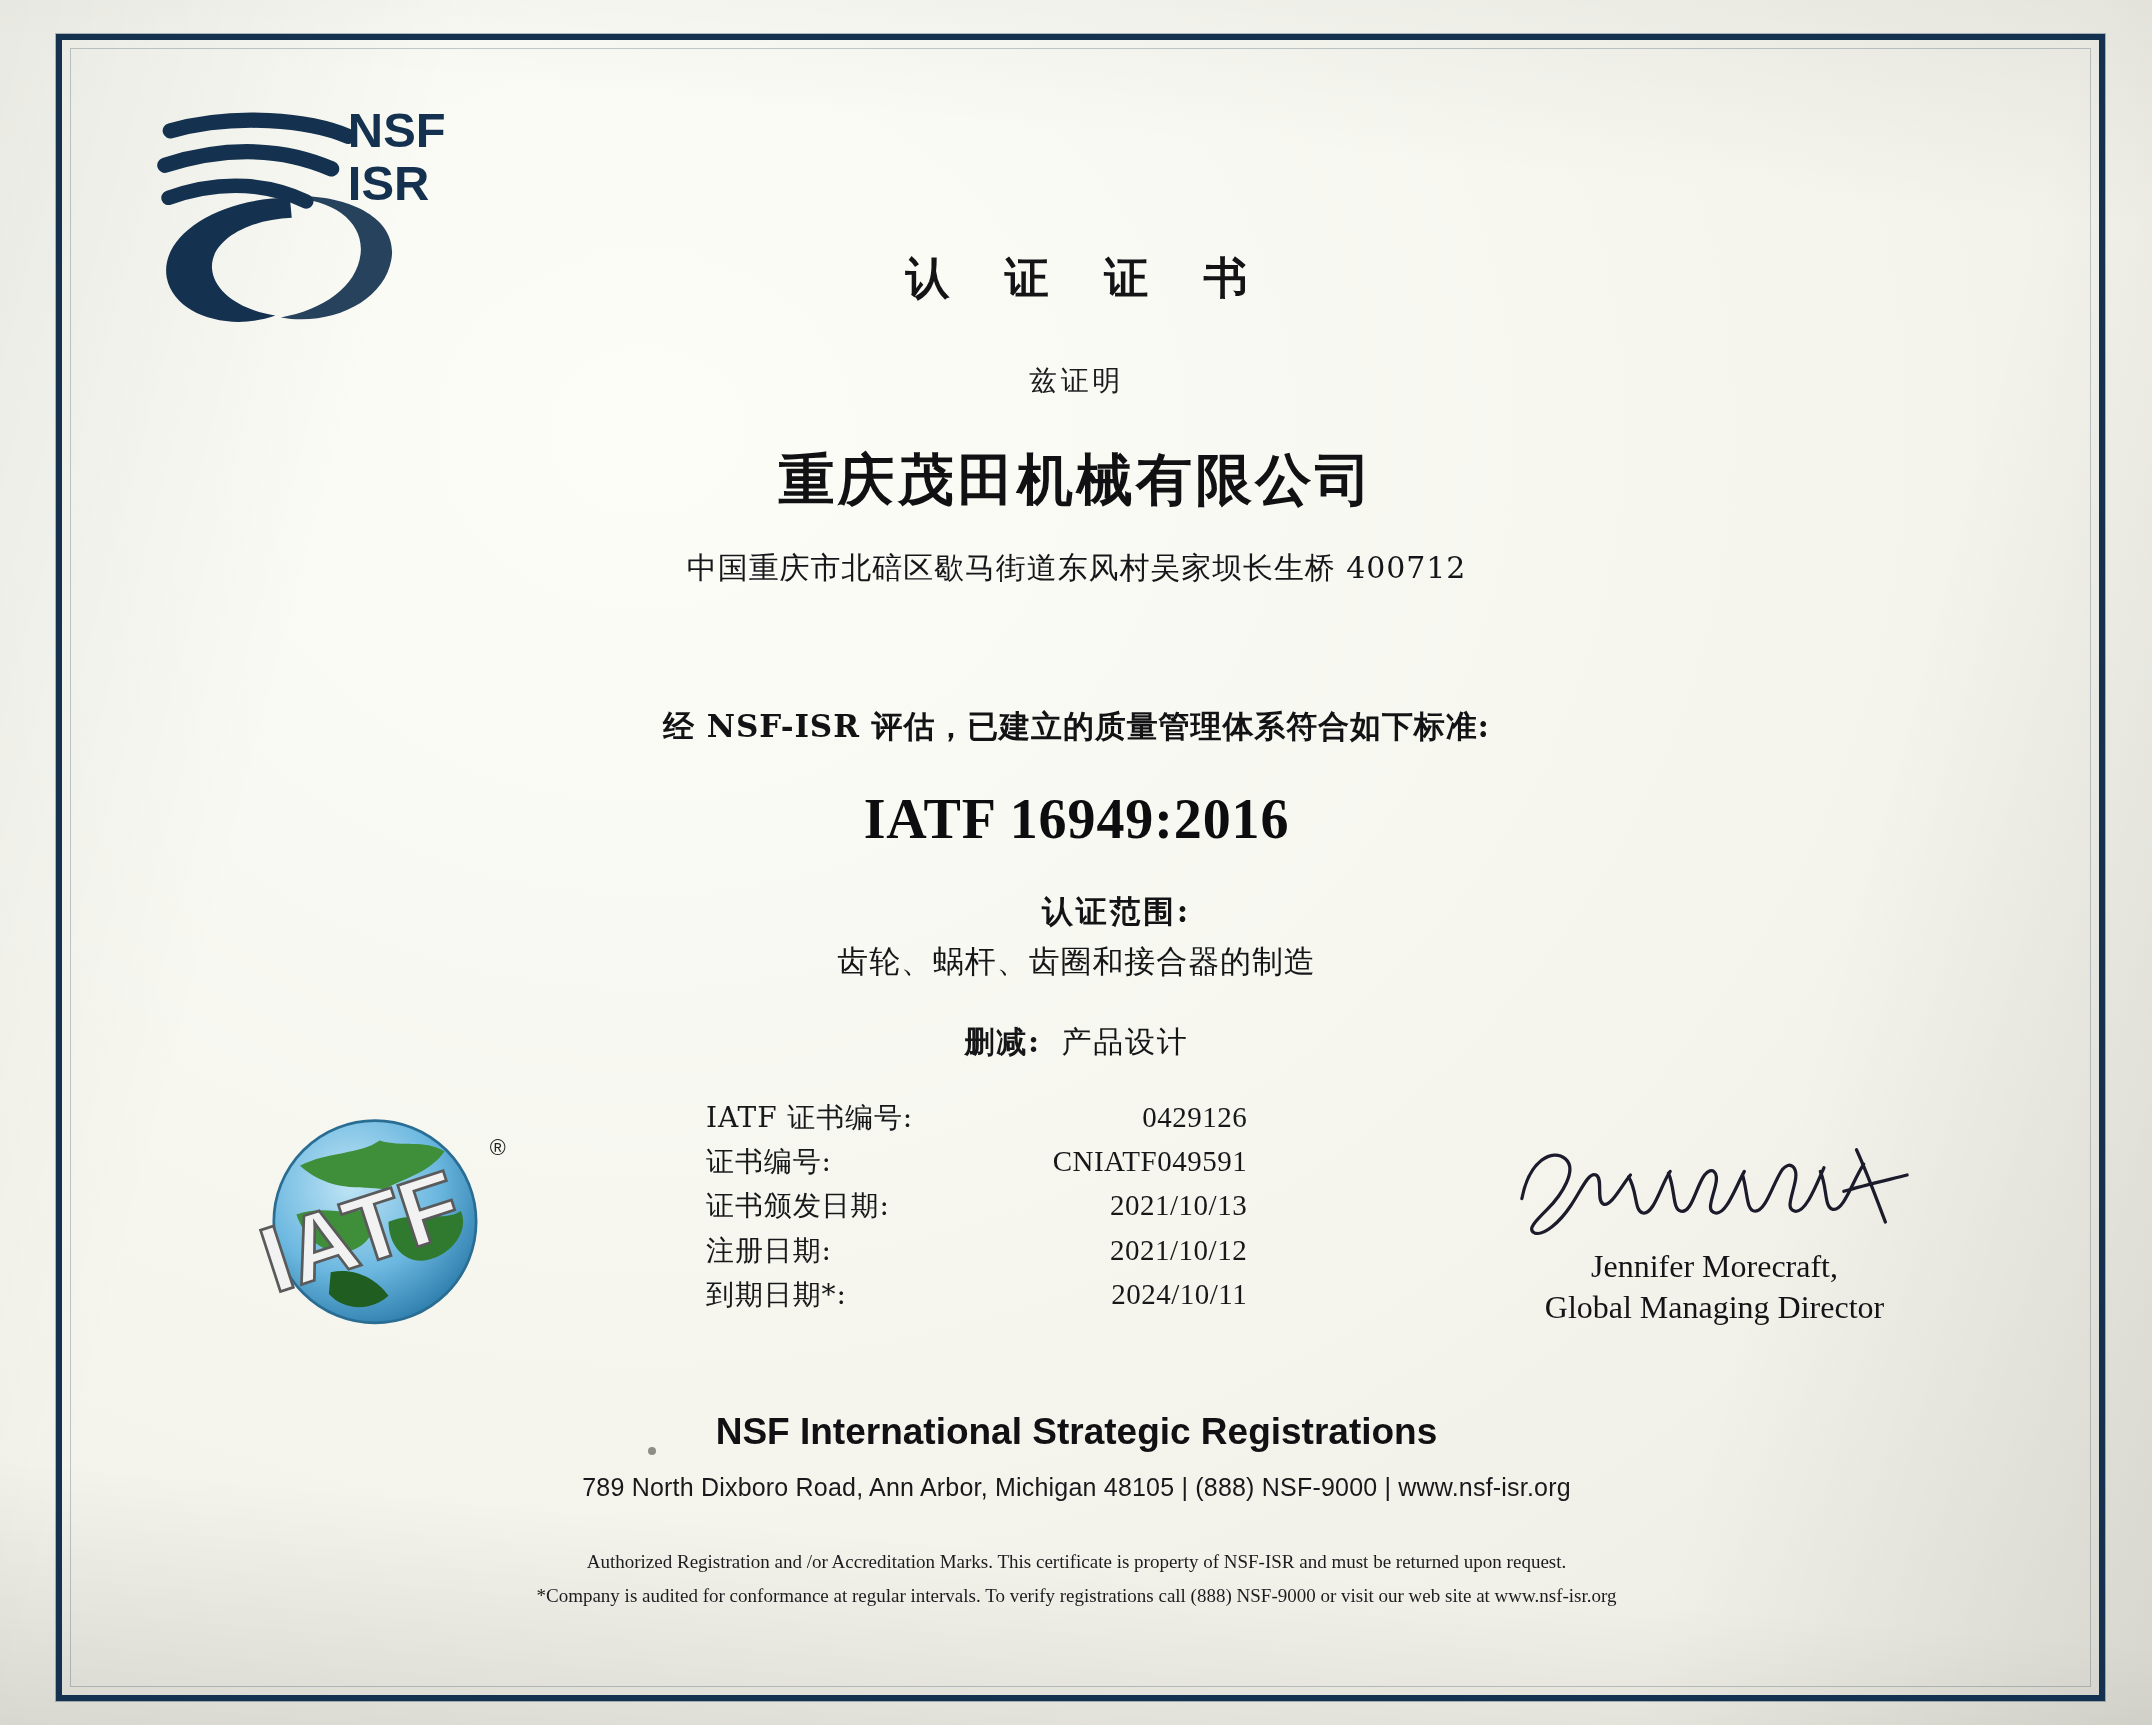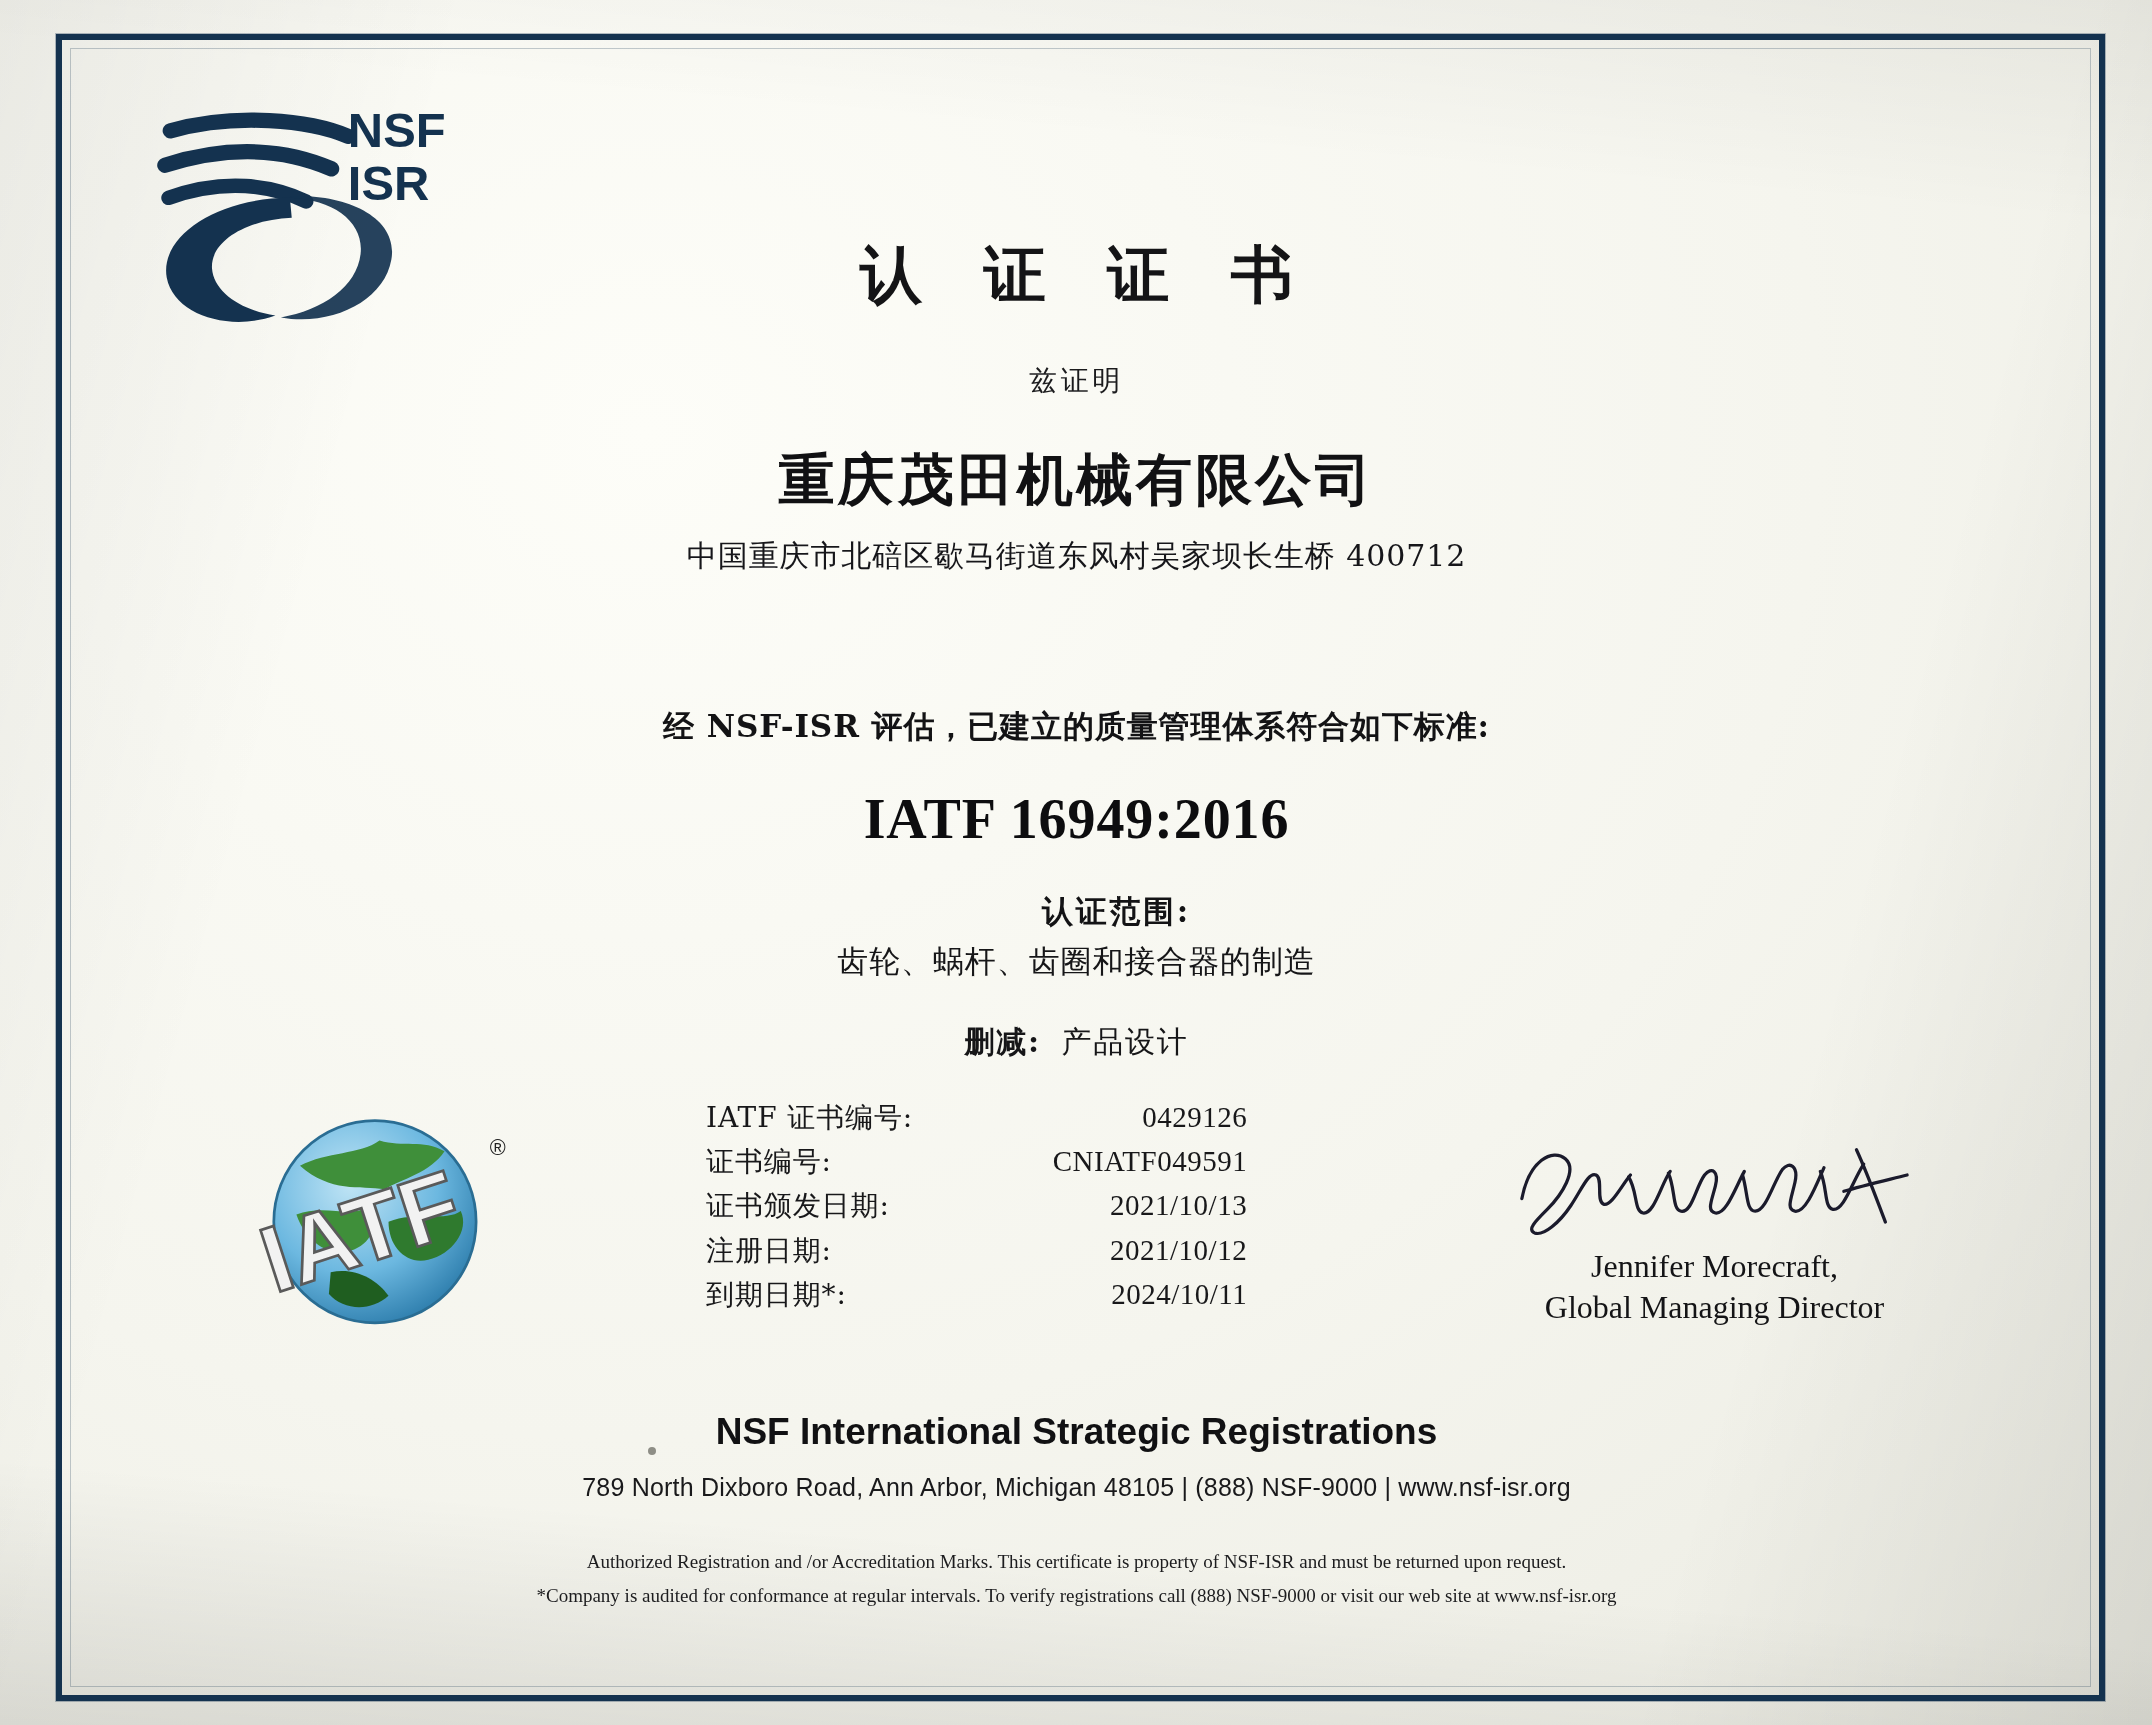--- a/index.html
+++ b/index.html
@@ -72,23 +72,23 @@
   
   .center-col {
     position: absolute;
     left: 0;
     width: 2153px;
     text-align: center;
     color: #18181a;
   }
 
   #doc-title {
-    top: 233px;
-    font-family: "DejaVu Serif", serif;
-    font-size: 62px;
+    top: 249px;
+    font-family: "DejaVu Serif", serif;
+    font-size: 44px;
     font-weight: 700;
     letter-spacing: 20px;
     text-indent: 20px;
     color: #141416;
   }
   #doc-subtitle {
     top: 362px;
     font-family: "DejaVu Serif", serif;
     font-size: 28px;
     letter-spacing: 3.6px;
@@ -96,21 +96,21 @@
   }
   #company-name {
     top: 443px;
     font-family: "DejaVu Serif", serif;
     font-size: 56px;
     font-weight: 700;
     letter-spacing: 3.6px;
     color: #111113;
   }
   #company-address {
-    top: 536px;
+    top: 548px;
     font-family: "DejaVu Serif", serif;
     font-size: 30px;
     letter-spacing: 0.9px;
     color: #16161a;
   }
   #assessment-line {
     top: 706px;
     font-family: "DejaVu Serif", serif;
     font-size: 31px;
     font-weight: 700;

